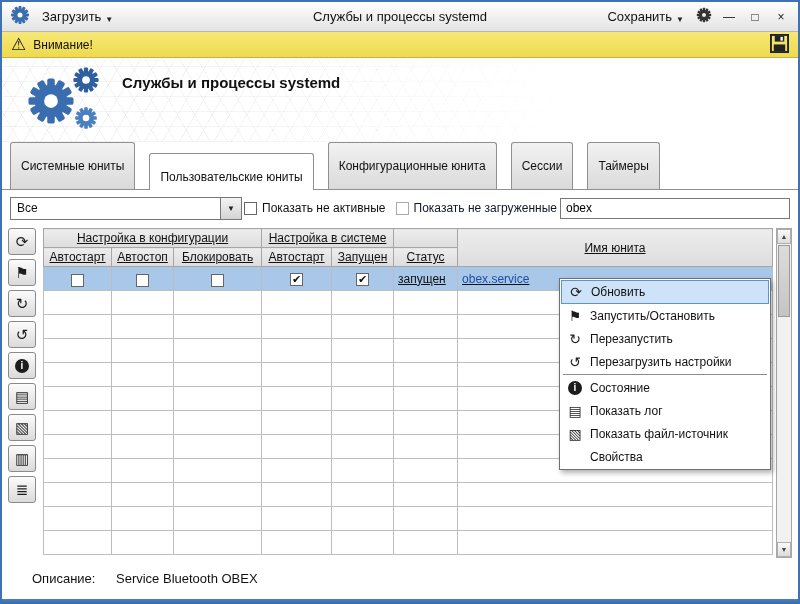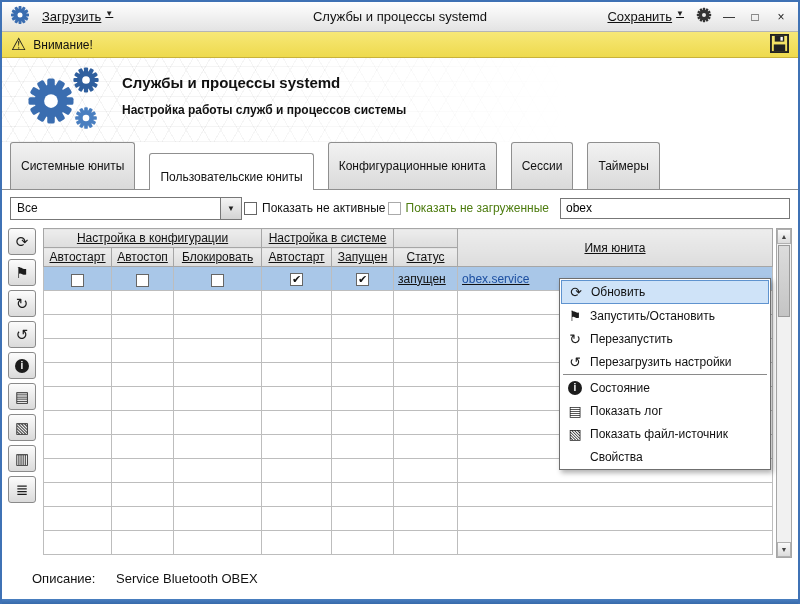--- a/index.html
+++ b/index.html
@@ -6,21 +6,21 @@
   body { margin:0; width:800px; height:604px; overflow:hidden;
          font-family:"Liberation Sans", sans-serif; font-size:12px; color:#111; background:#fff; }
   .window { width:800px; height:604px; border:2px solid #3f72b5; display:flex; flex-direction:column; background:#fff; }
 
   
   .titlebar { flex:0 0 30px; background:linear-gradient(#ffffff,#e3e3e3); border-bottom:1px solid #b5b5b5;
               display:flex; align-items:center; padding:0 8px; position:relative; }
   .tb-title { position:absolute; left:0; right:0; text-align:center; font-size:13px; pointer-events:none; }
   .tb-left, .tb-right { display:flex; align-items:center; gap:8px; z-index:1; }
   .tb-right { margin-left:auto; }
-  .drop-btn { display:flex; align-items:flex-start; gap:4px; font-size:13px; padding:2px 4px; cursor:default;text-decoration:underline; }
+  .drop-btn { display:flex; align-items:flex-end; gap:4px; font-size:13px; padding:2px 4px; cursor:default; }
   .drop-arrow { font-size:8px; color:#222; }
   .winbtn { width:18px; text-align:center; font-size:12px; color:#222; }
 
   
   .warnbar { flex:0 0 26px; background:linear-gradient(#f7e877,#eeda4e); border-bottom:1px solid #c8b23a;
              display:flex; align-items:center; gap:7px; padding:0 9px; }
   .warn-ic { font-size:17px; color:#1a1a1a; line-height:1; }
   .save-ic { margin-left:auto; }
 
   
@@ -46,21 +46,21 @@
 
   
   .filterbar { flex:0 0 36px; display:flex; align-items:center; gap:2px; padding:0 8px; background:#fff; }
   .combo { width:232px; height:23px; border:1px solid #777; display:flex; align-items:stretch; background:#fff; }
   .combo-value { flex:1; display:flex; align-items:center; padding:0 6px; }
   .combo-btn { width:21px; border-left:1px solid #777; background:linear-gradient(#f4f4f4,#d4d4d4);
                display:flex; align-items:center; justify-content:center; font-size:8px; color:#222; }
   .cbx { width:13px; height:13px; border:1px solid #666; background:#fff; display:inline-flex;
          align-items:center; justify-content:center; font-size:11px; line-height:1; flex:0 0 13px; }
   .cbx-wrap { display:flex; align-items:center; gap:5px; white-space:nowrap; }
-  .lbl-disabled { color:#4d7c0f; }
+  .lbl-disabled { color:#0f172a;margin-left:8px; }
   .lbl-disabled .cbx { border-color:#aaa; }
   .search { margin-left:auto; width:230px; height:21px; border:1px solid #777; padding:0 5px; font:inherit; }
 
   
   .main { flex:0 0 334px; display:flex; gap:3px; padding:2px 6px 0 6px; background:#fff; }
   .side { width:32px; display:flex; flex-direction:column; gap:4px; }
   .sbtn { width:28px; height:27px; border:1px solid #8a8a8a; border-radius:3px;
           background:linear-gradient(#fcfcfc,#dadada); display:flex; align-items:center; justify-content:center;
           font-size:15px; color:#1c1c1c; }
   .circle-i { width:14px; height:14px; border-radius:50%; background:#1c1c1c; color:#fff;
@@ -172,21 +172,20 @@
           <use href="#gear" fill="#2f5f9e"></use>
           <circle cx="20" cy="20" r="5.5" fill="#fff"></circle>
         </svg>
       <svg viewBox="0 0 40 40" width="24px" height="24" style="left:50px;top:42px;">
           <use href="#gear" fill="#4a7fc0"></use>
           <circle cx="20" cy="20" r="5.5" fill="#fff"></circle>
         </svg>
     </div>
     <div class="hero-text">
       <p class="hero-title">Службы и процессы systemd</p>
-      <p class="hero-sub">Настройка работы служб и процессов системы</p>
     </div>
   </div>
 
   <div class="tabsrow">
     <div class="tab">Системные юниты</div>
     <div class="tab active">Пользовательские юниты</div>
     <div class="tab">Конфигурационные юнита</div>
     <div class="tab">Сессии</div>
     <div class="tab">Таймеры</div>
   </div>

